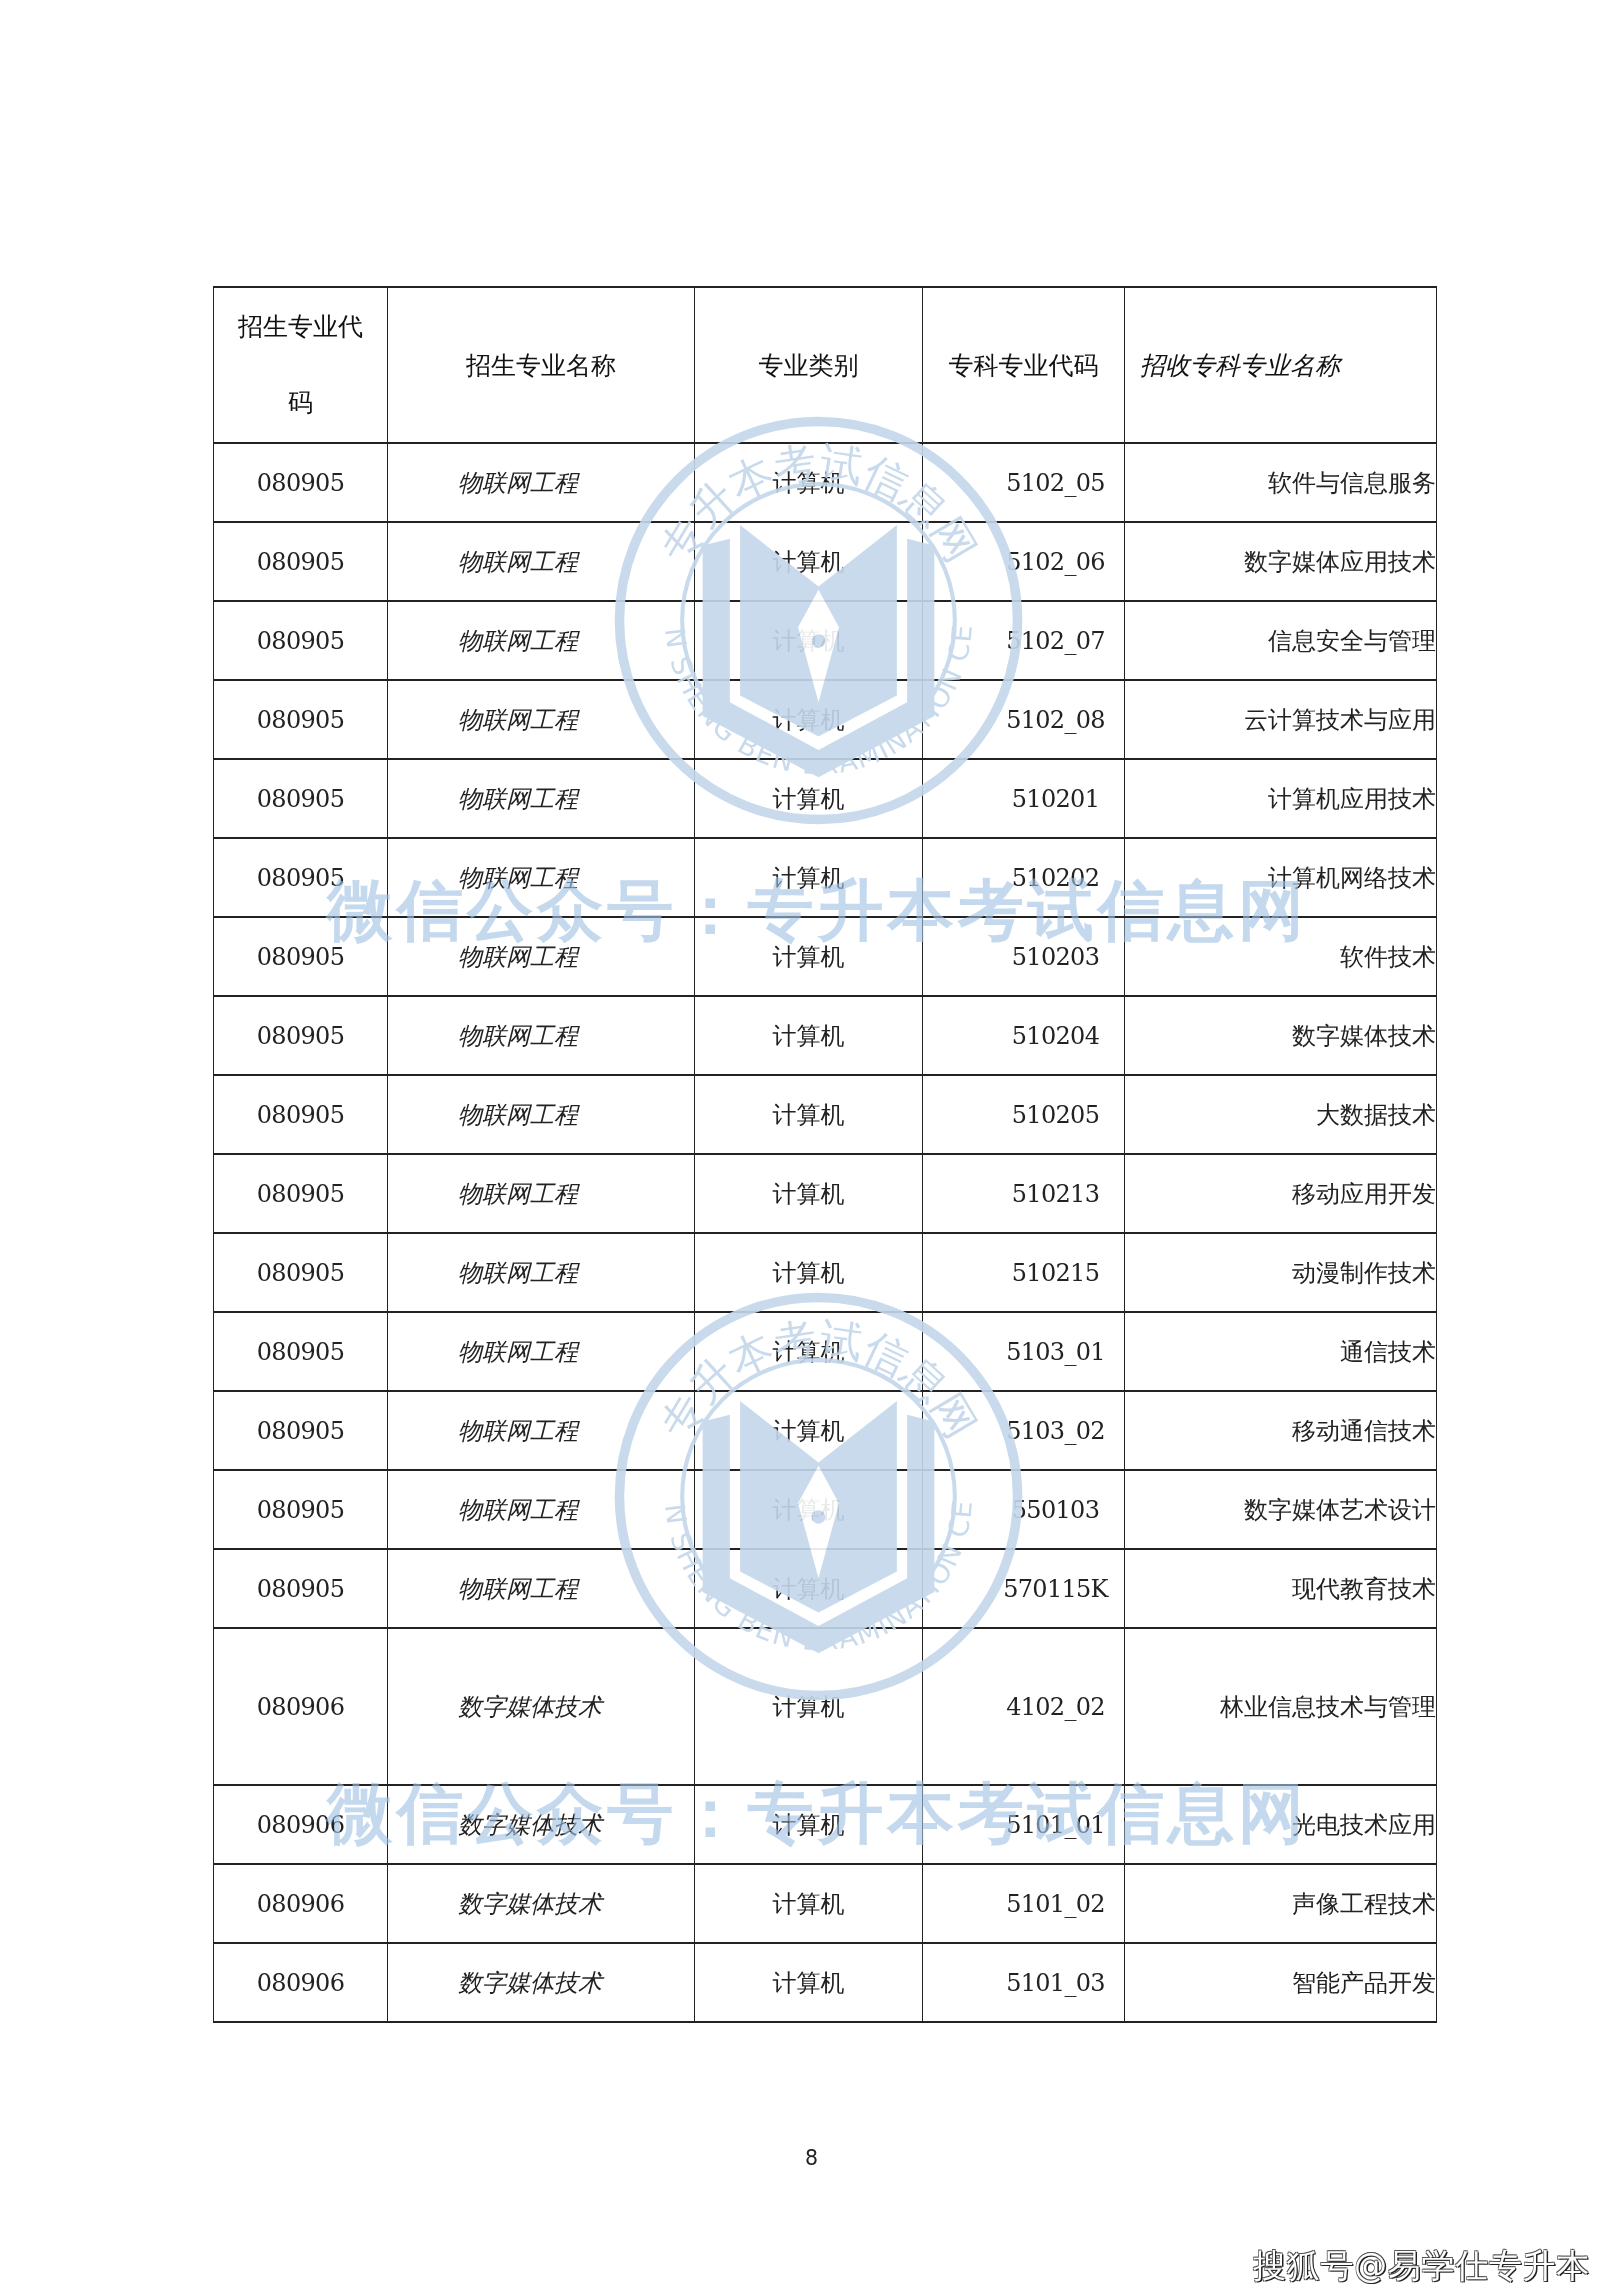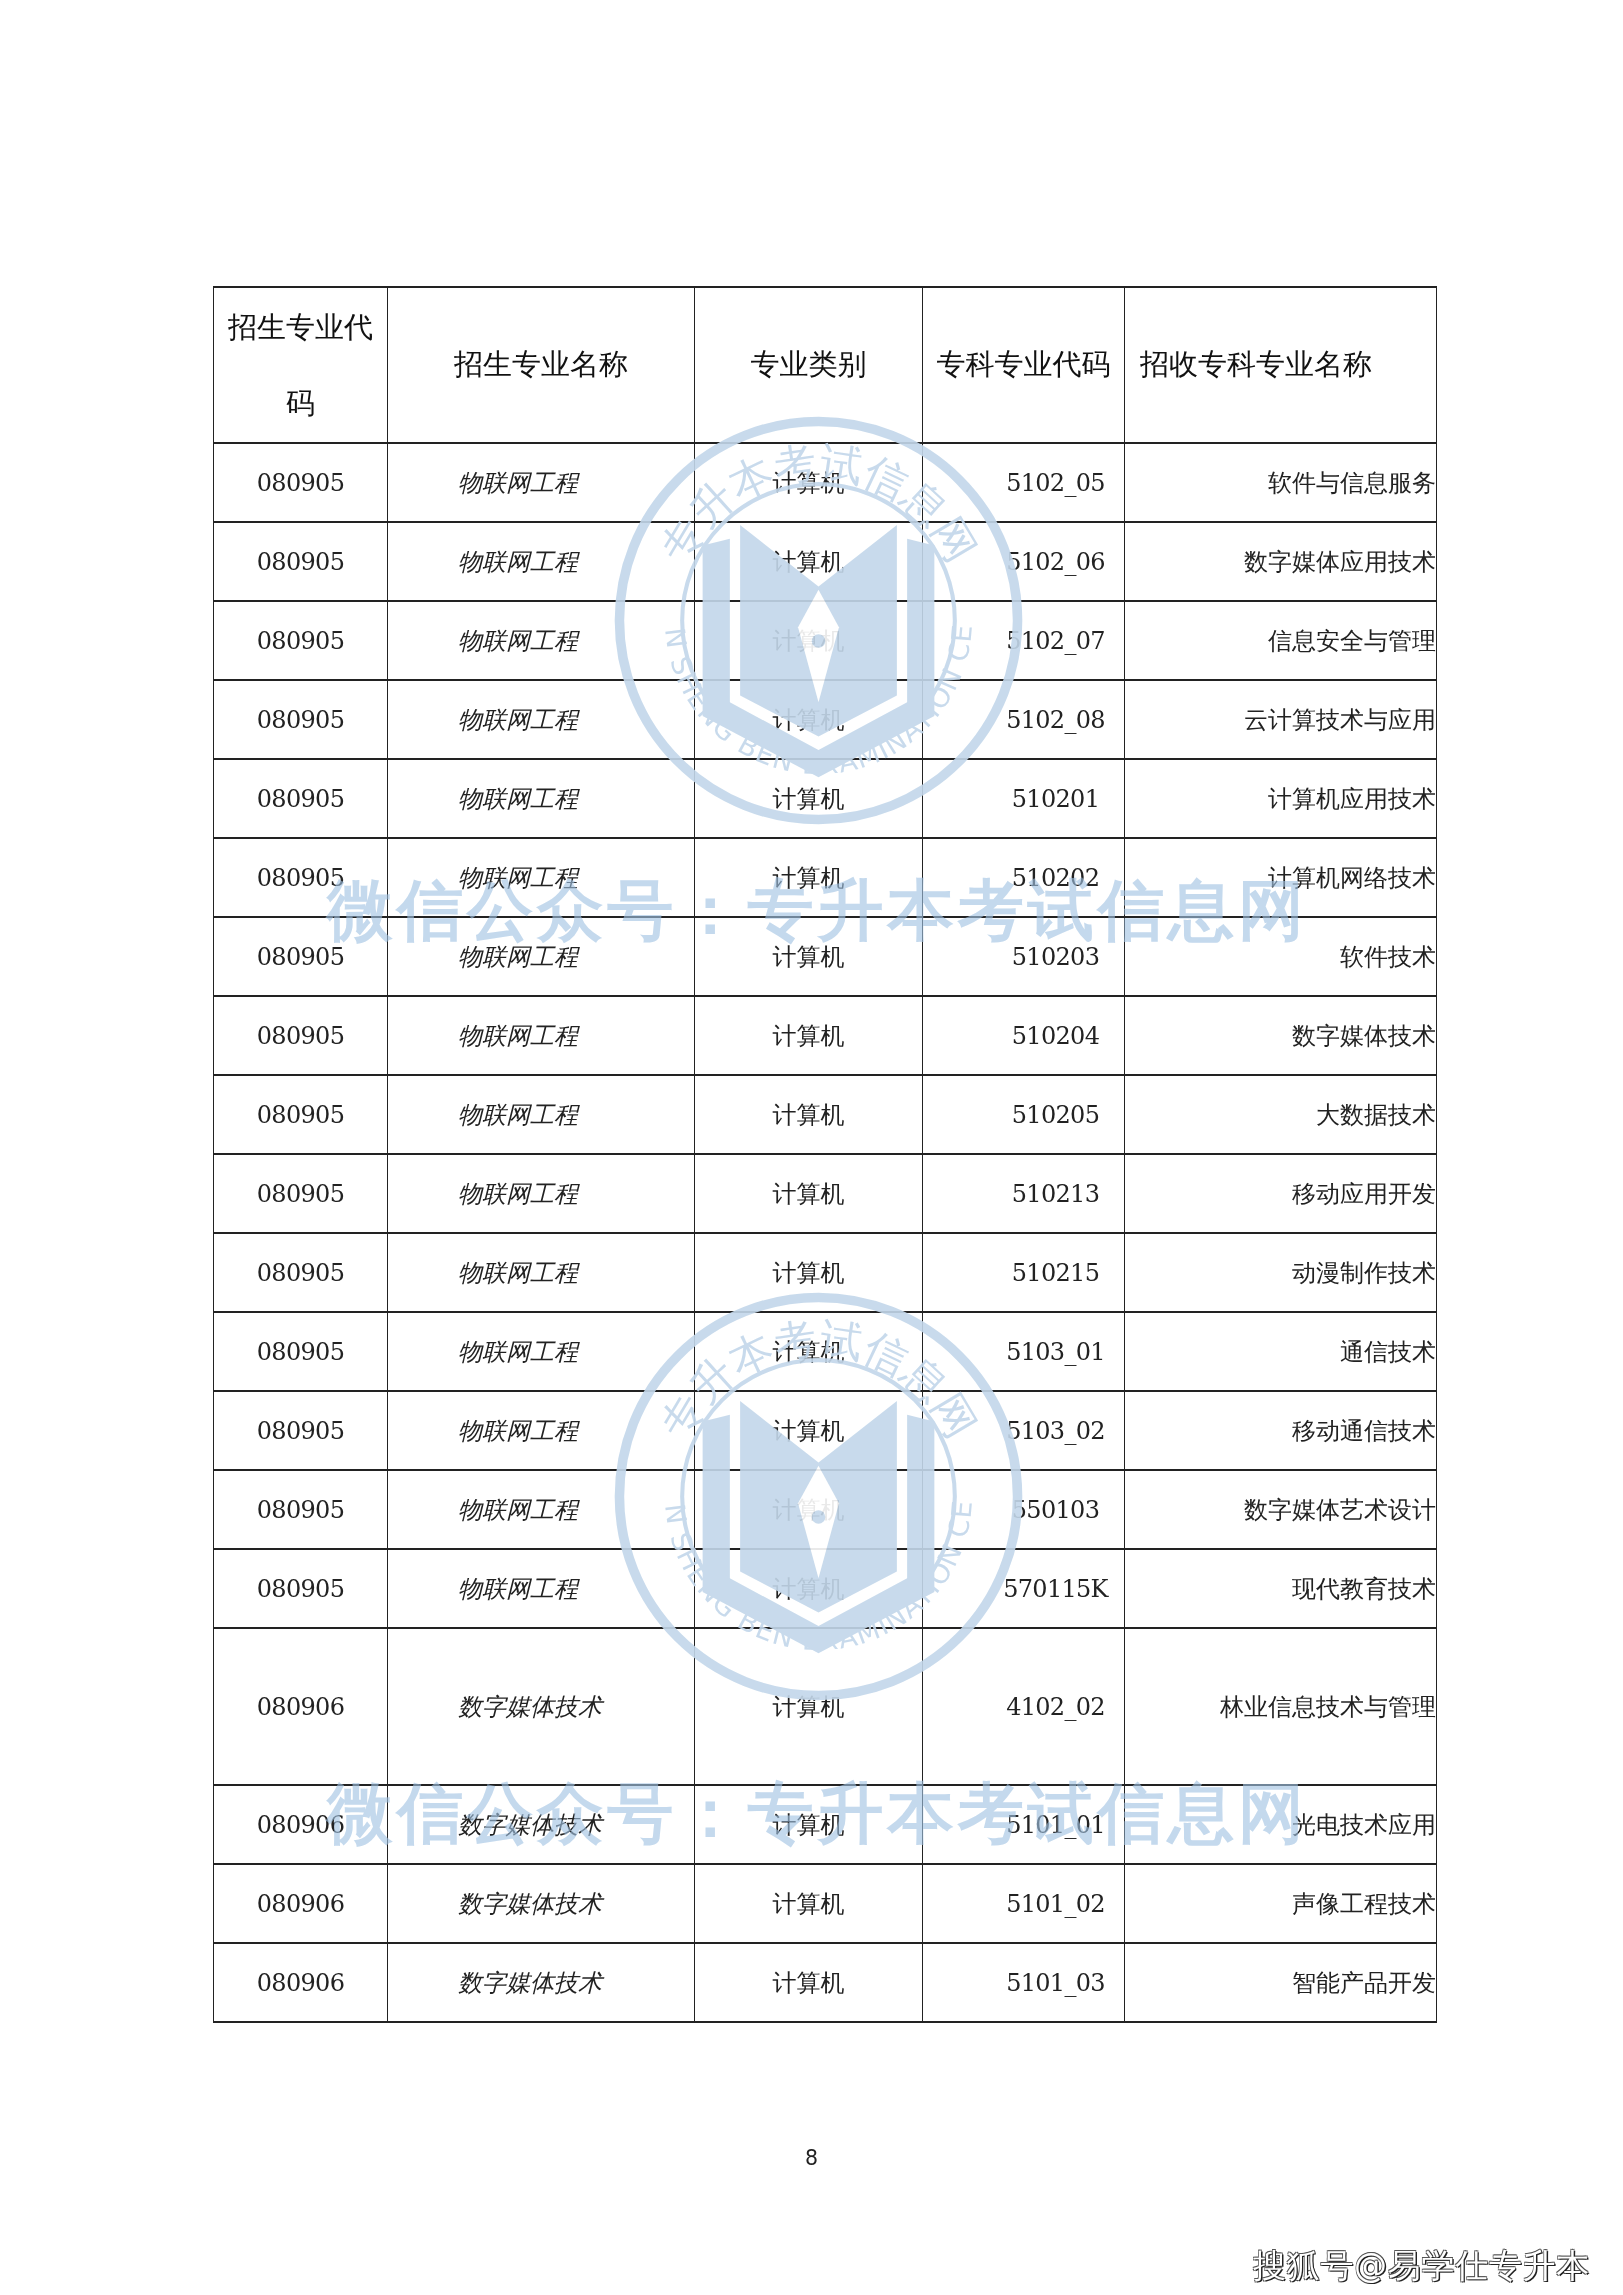--- a/index.html
+++ b/index.html
@@ -13,23 +13,23 @@
   table.majors col.c2 { width: 307px; }
   table.majors col.c3 { width: 228px; }
   table.majors col.c4 { width: 202px; }
   table.majors col.c5 { width: 312px; }
   table.majors th, table.majors td {
     border-left: 1.4px solid #222; border-right: 1.4px solid #222;
     border-top: 2px solid #222; border-bottom: 2px solid #222;
     padding: 0; font-weight: normal; vertical-align: middle;
   }
   table.majors thead th { height: 154px; font-family: "DejaVu Sans", "Liberation Sans", sans-serif;
-                          font-size: 29px; color: #111; text-align: center; }
+                          font-size: 25px; color: #111; text-align: center; }
   table.majors thead th.h-first { line-height: 76px; }
-  table.majors thead th.h-left { text-align: left; padding-left: 15px; }
+  table.majors thead th.h-left { text-align: left; padding-left: 15px; font-style: italic; }
   table.majors tbody td { height: 77px; font-size: 24px; color: #222; }
   table.majors tbody tr.tall td { height: 155px; }
   td.code { text-align: center; letter-spacing: -0.7px; }
   td.name { text-align: left; padding-left: 70px !important; font-style: italic; }
   td.cat { text-align: center; }
   td.sub { text-align: center; padding-left: 64px !important; letter-spacing: -0.7px; }
   td.subname { text-align: right; padding-left: 72px !important; }
   td.subname.wrap { line-height: 76px; padding-left: 15px !important; text-indent: 57px; }
   
 

